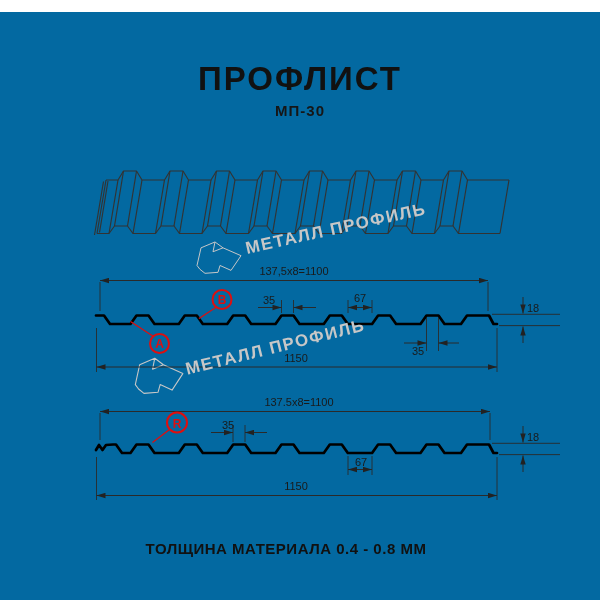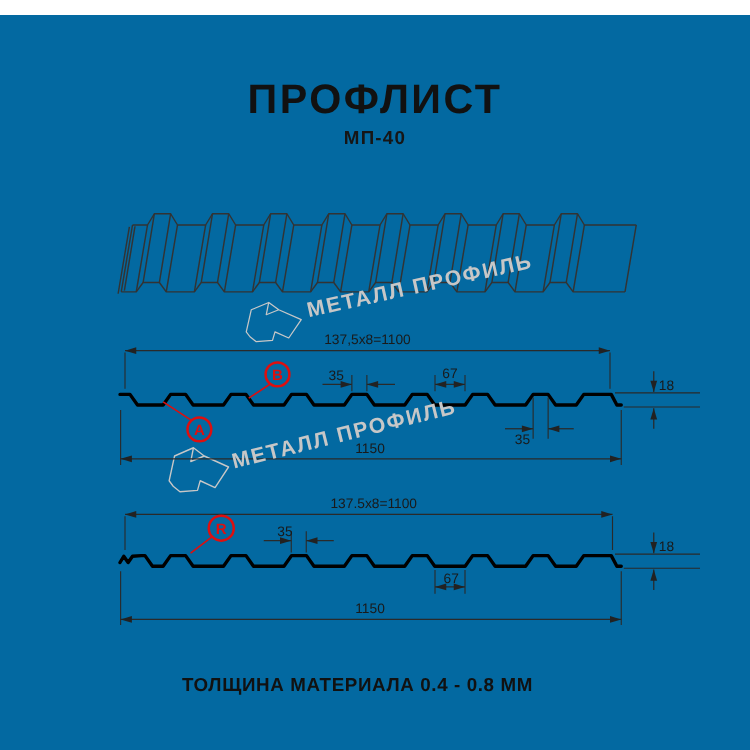--- a/index.html
+++ b/index.html
@@ -23,21 +23,21 @@
   .redline{stroke:#de0f0f;stroke-width:1.3;fill:none;}
   .redtext{font-family:"Liberation Sans",sans-serif;font-size:12px;font-weight:bold;fill:#de0f0f;}
   .wm-shape{stroke:#c7c7c7;stroke-width:2;fill:none;stroke-linejoin:round;}
 </style>
 </head>
 <body>
 
 <div class="page">
 
   <div class="title">ПРОФЛИСТ</div>
-  <div class="subtitle">МП-40</div>
+  <div class="subtitle">МП-30</div>
 
   <svg width="600" height="600" viewBox="0 0 600 600">
     <defs>
       <marker id="arr" viewBox="0 0 10 6" refX="9.5" refY="3" markerWidth="10" markerHeight="6" orient="auto-start-reverse" markerUnits="userSpaceOnUse">
         <path d="M0.5,0.3 L9.5,3 L0.5,5.7 Z" fill="#222"></path>
       </marker>
     </defs>
 
     <g>
       <path class="wm-shape" transform="translate(193,228) scale(0.50,0.49)" d="M8,52 L16,16 L44,4 L60,16 L96,32 L76,62 L54,52 L50,66 L24,68 L14,60 Z M44,4 L40,24 L60,16"></path>

